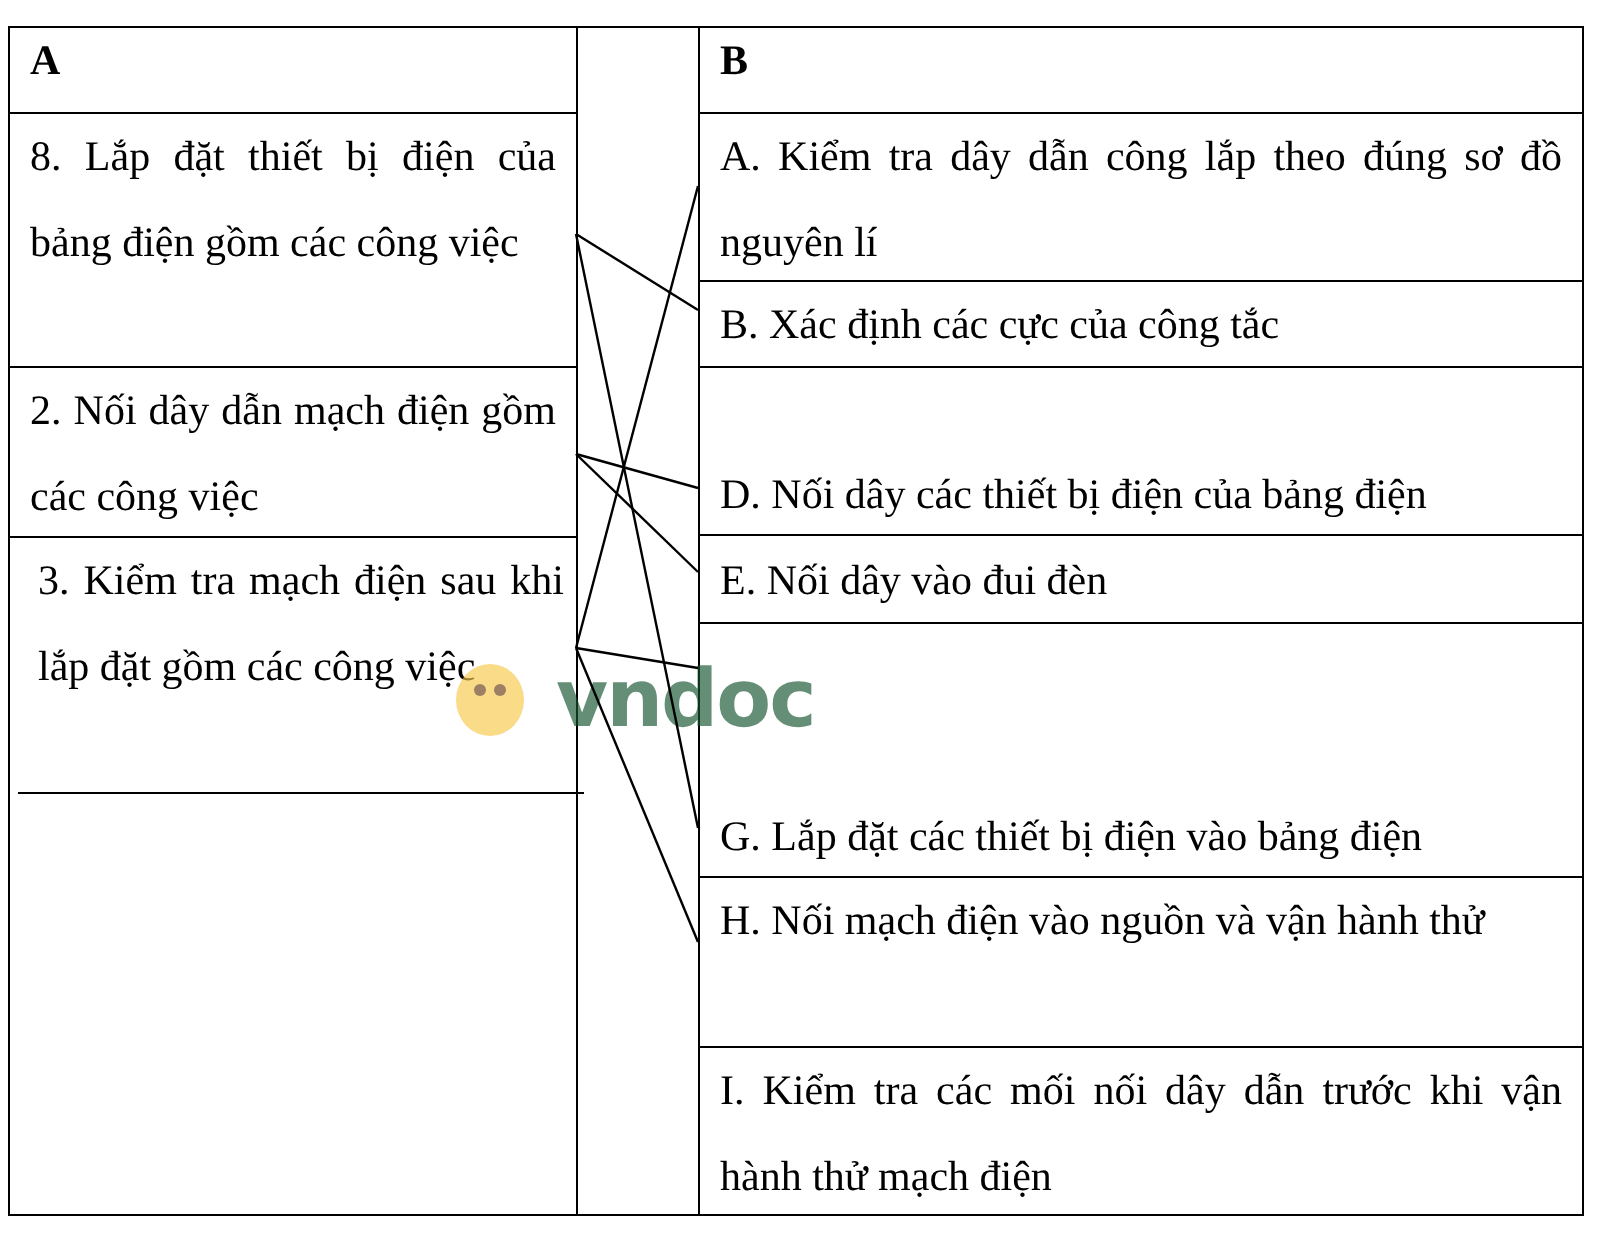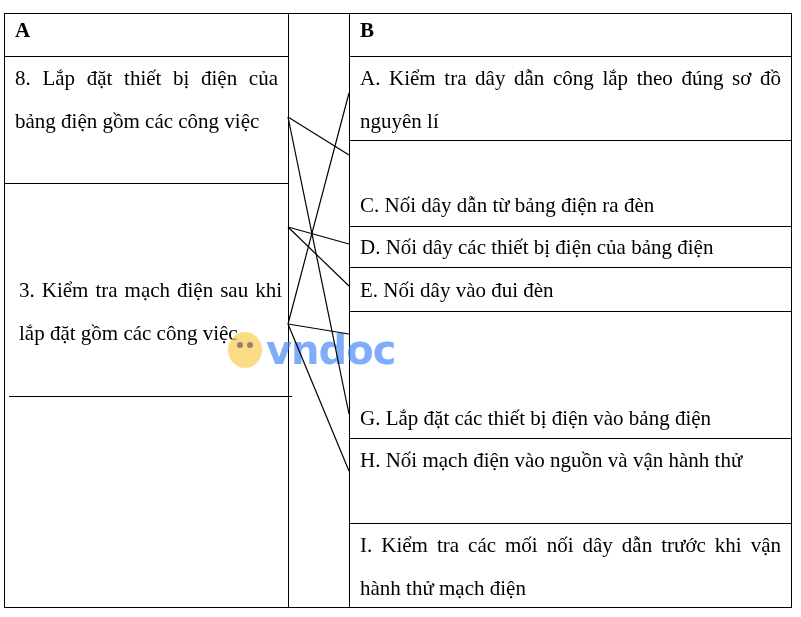--- a/index.html
+++ b/index.html
@@ -6,38 +6,39 @@
   body { width:801px; height:617px; position:relative; overflow:hidden;
          font-family:"Liberation Serif","DejaVu Serif",serif; color:#000; }
   .frame { position:absolute; border:1px solid #000; box-sizing:border-box; }
   .cell { position:absolute; box-sizing:border-box; border-bottom:1px solid #000;
           padding:0 10px; font-size:21px; line-height:42.5px; text-align:justify; }
   .cell.hdr { font-weight:bold; line-height:30px; padding-top:0; }
   svg.lines { position:absolute; left:0; top:0; width:801px; height:617px; pointer-events:none; }
   .wm { position:absolute; left:228px; top:330px; display:flex; align-items:center; opacity:0.65; }
   .wm .chick { width:34px; height:36px; border-radius:50%; background:#f7c84a; position:relative; }
   .wm .chick::after { content:""; position:absolute; left:9px; top:10px; width:6px; height:6px; border-radius:50%; background:#6a3b12; box-shadow:10px 0 0 #6a3b12; }
-  .wm .txt { font-family:"DejaVu Sans",sans-serif; font-weight:bold; font-size:40px; color:#3b82f6; letter-spacing:-1px; margin-left:4px; line-height:40px; }
+  .wm .txt { font-family:"DejaVu Sans",sans-serif; font-weight:bold; font-size:40px; color:#14532d; letter-spacing:-1px; margin-left:16px; line-height:40px; }
 </style>
 </head>
 <body>
 
 <div class="frame" style="left:4px;top:13px;width:285px;height:595px;">
   <div class="cell hdr" style="left:0;top:0;width:283px;height:43px;padding-top:1px;">A</div>
   <div class="cell" style="left:0;top:43px;width:283px;height:127px;">8. Lắp đặt thiết bị điện của bảng điện gồm các công việc</div>
+  <div class="cell" style="left:0;top:170px;width:283px;height:85px;">2. Nối dây dẫn mạch điện gồm các công việc</div>
   <div class="cell" style="left:4px;top:255px;width:283px;height:128px;">3. Kiểm tra mạch điện sau khi lắp đặt gồm các công việc</div>
   <div class="cell" style="left:0;top:383px;width:283px;height:210px;border-bottom:none;"></div>
 </div>
 
 <div class="frame" style="left:288px;top:13px;width:62px;height:595px;border-left:none;border-right:none;"></div>
 
 <div class="frame" style="left:349px;top:13px;width:443px;height:595px;">
   <div class="cell hdr" style="left:0;top:0;width:441px;height:43px;padding-top:1px;">B</div>
   <div class="cell" style="left:0;top:43px;width:441px;height:84px;">A. Kiểm tra dây dẫn công lắp theo đúng sơ đồ nguyên lí</div>
-  <div class="cell" style="left:0;top:170px;width:441px;height:43px;">C. Nối dây dẫn từ bảng điện ra đèn</div>
+  <div class="cell" style="left:0;top:127px;width:441px;height:43px;">B. Xác định các cực của công tắc</div>
   <div class="cell" style="left:0;top:212px;width:441px;height:42px;">D. Nối dây các thiết bị điện của bảng điện</div>
   <div class="cell" style="left:0;top:255px;width:441px;height:43px;">E. Nối dây vào đui đèn</div>
   <div class="cell" style="left:0;top:383px;width:441px;height:42px;">G. Lắp đặt các thiết bị điện vào bảng điện</div>
   <div class="cell" style="left:0;top:425px;width:441px;height:85px;">H. Nối mạch điện vào nguồn và vận hành thử</div>
   <div class="cell" style="left:0;top:510px;width:441px;height:83px;border-bottom:none;">I. Kiểm tra các mối nối dây dẫn trước khi vận hành thử mạch điện</div>
 </div>
 
 <div class="wm">
   <div class="chick"></div>
   <span class="txt">vndoc</span>

